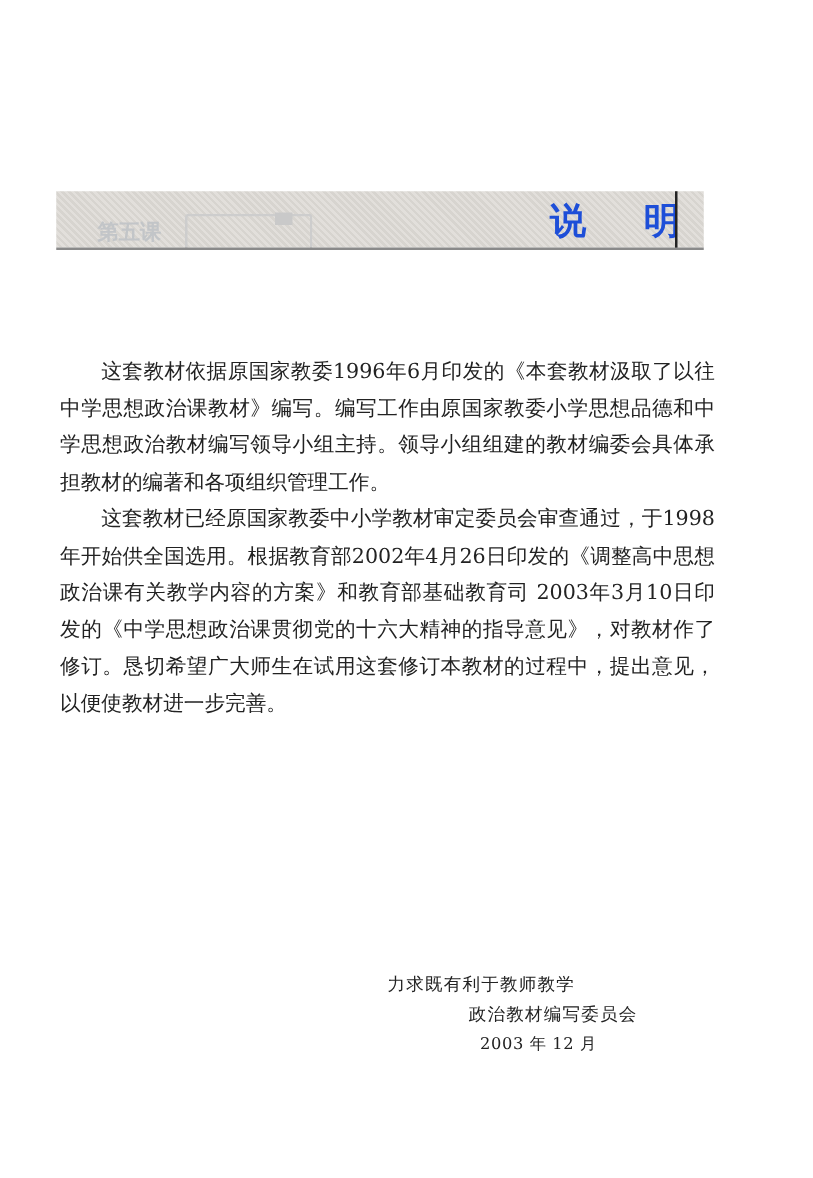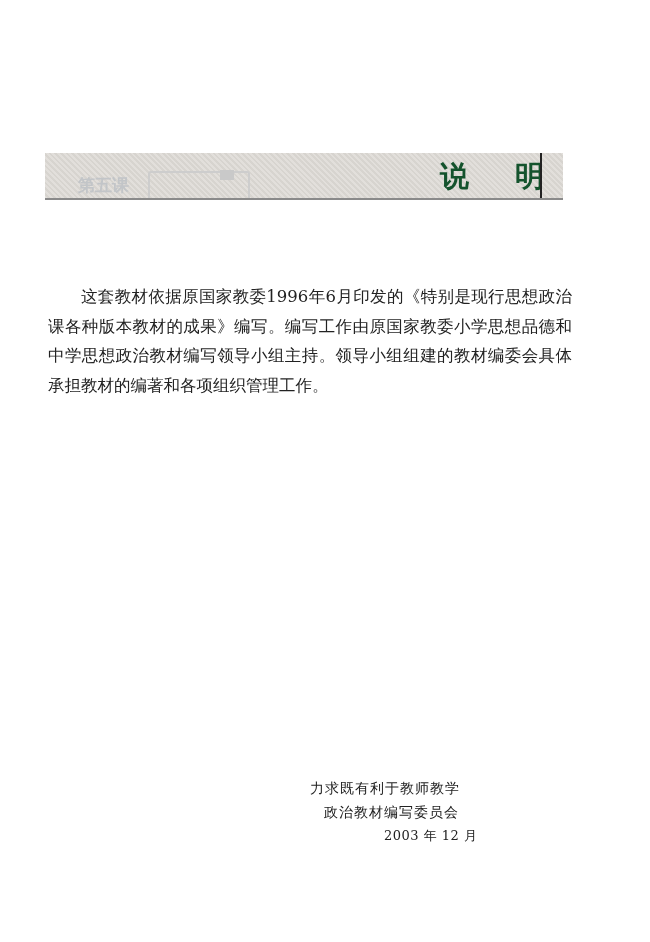--- a/index.html
+++ b/index.html
@@ -8,43 +8,44 @@
   .banner { position: absolute; left: 45px; top: 153px; width: 518px; height: 45px;
             background: #dedbd6;
             background-image: repeating-linear-gradient(45deg, rgba(255,255,255,0.12) 0 2px, rgba(0,0,0,0.03) 2px 4px); }
   .banner-rule { position: absolute; left: 45px; top: 198px; width: 518px; height: 2px; background: #8a8a8a; }
   .ghost { position: absolute; left: 66px; top: 174px; font-size: 17px; font-weight: bold;
            color: #c2c5c8; letter-spacing: 0px; font-family: "DejaVu Sans", sans-serif; margin-left: 12px; }
   .ghost-box { position: absolute; left: 148px; top: 171px; width: 98px; height: 26px;
                border: 2px solid #cdcdcd; border-bottom: none; border-radius: 3px 3px 0 0; }
   .ghost-box-mark { position: absolute; left: 220px; top: 170px; width: 14px; height: 10px; background: #c9c9c9; }
   .title { position: absolute; left: 440px; top: 156px; font-size: 29px; font-weight: bold;
-           color: #14532d; letter-spacing: 18px; font-family: "DejaVu Serif", serif; line-height: 40px; }
+           color: #1d4ed8; letter-spacing: 18px; font-family: "DejaVu Serif", serif; line-height: 40px; }
   .title-bar { position: absolute; left: 540px; top: 153px; width: 2px; height: 46px; background: #222; }
   .body-text { position: absolute; left: 48px; top: 282px; width: 524px; font-size: 16.5px;
                line-height: 29.5px; text-align: justify; }
   .body-text p { margin: 0; text-indent: 2em; }
   .sign { position: absolute; left: 310px; top: 776px; width: 200px; font-size: 14px; line-height: 24px;
           letter-spacing: 1px; color: #222; }
   .sign div { white-space: nowrap; }
-  .sign .l2 { padding-left: 14px; }
+  .sign .l2 { padding-left: 14px; text-align: right; }
   .sign .l3 { padding-left: 74px; letter-spacing: 0.5px; font-size: 13px; }
 </style>
 </head>
 <body>
 
 <div class="banner"></div>
 <div class="ghost">第五课</div>
 <div class="ghost-box"></div>
 <div class="ghost-box-mark"></div>
 <div class="title">说 明</div>
 <div class="title-bar"></div>
 <div class="banner-rule"></div>
 
 <div class="body-text">
-  <p>这套教材依据原国家教委1996年6月印发的《特别是现行思想政治课各种版本教材的成果》编写。编写工作由原国家教委小学思想品德和中学思想政治教材编写领导小组主持。领导小组组建的教材编委会具体承担教材的编著和各项组织管理工作。</p>
+  <p>这套教材依据原国家教委1996年6月印发的《本套教材汲取了以往中学思想政治课教材》编写。编写工作由原国家教委小学思想品德和中学思想政治教材编写领导小组主持。领导小组组建的教材编委会具体承担教材的编著和各项组织管理工作。</p>
+  <p>这套教材已经原国家教委中小学教材审定委员会审查通过，于1998年开始供全国选用。根据教育部2002年4月26日印发的《调整高中思想政治课有关教学内容的方案》和教育部基础教育司 2003年3月10日印发的《中学思想政治课贯彻党的十六大精神的指导意见》，对教材作了修订。恳切希望广大师生在试用这套修订本教材的过程中，提出意见，以便使教材进一步完善。</p>
 </div>
 
 <div class="sign">
   <div>力求既有利于教师教学</div>
   <div class="l2">政治教材编写委员会</div>
   <div class="l3">2003 年 12 月</div>
 </div>
 
 </body></html>

